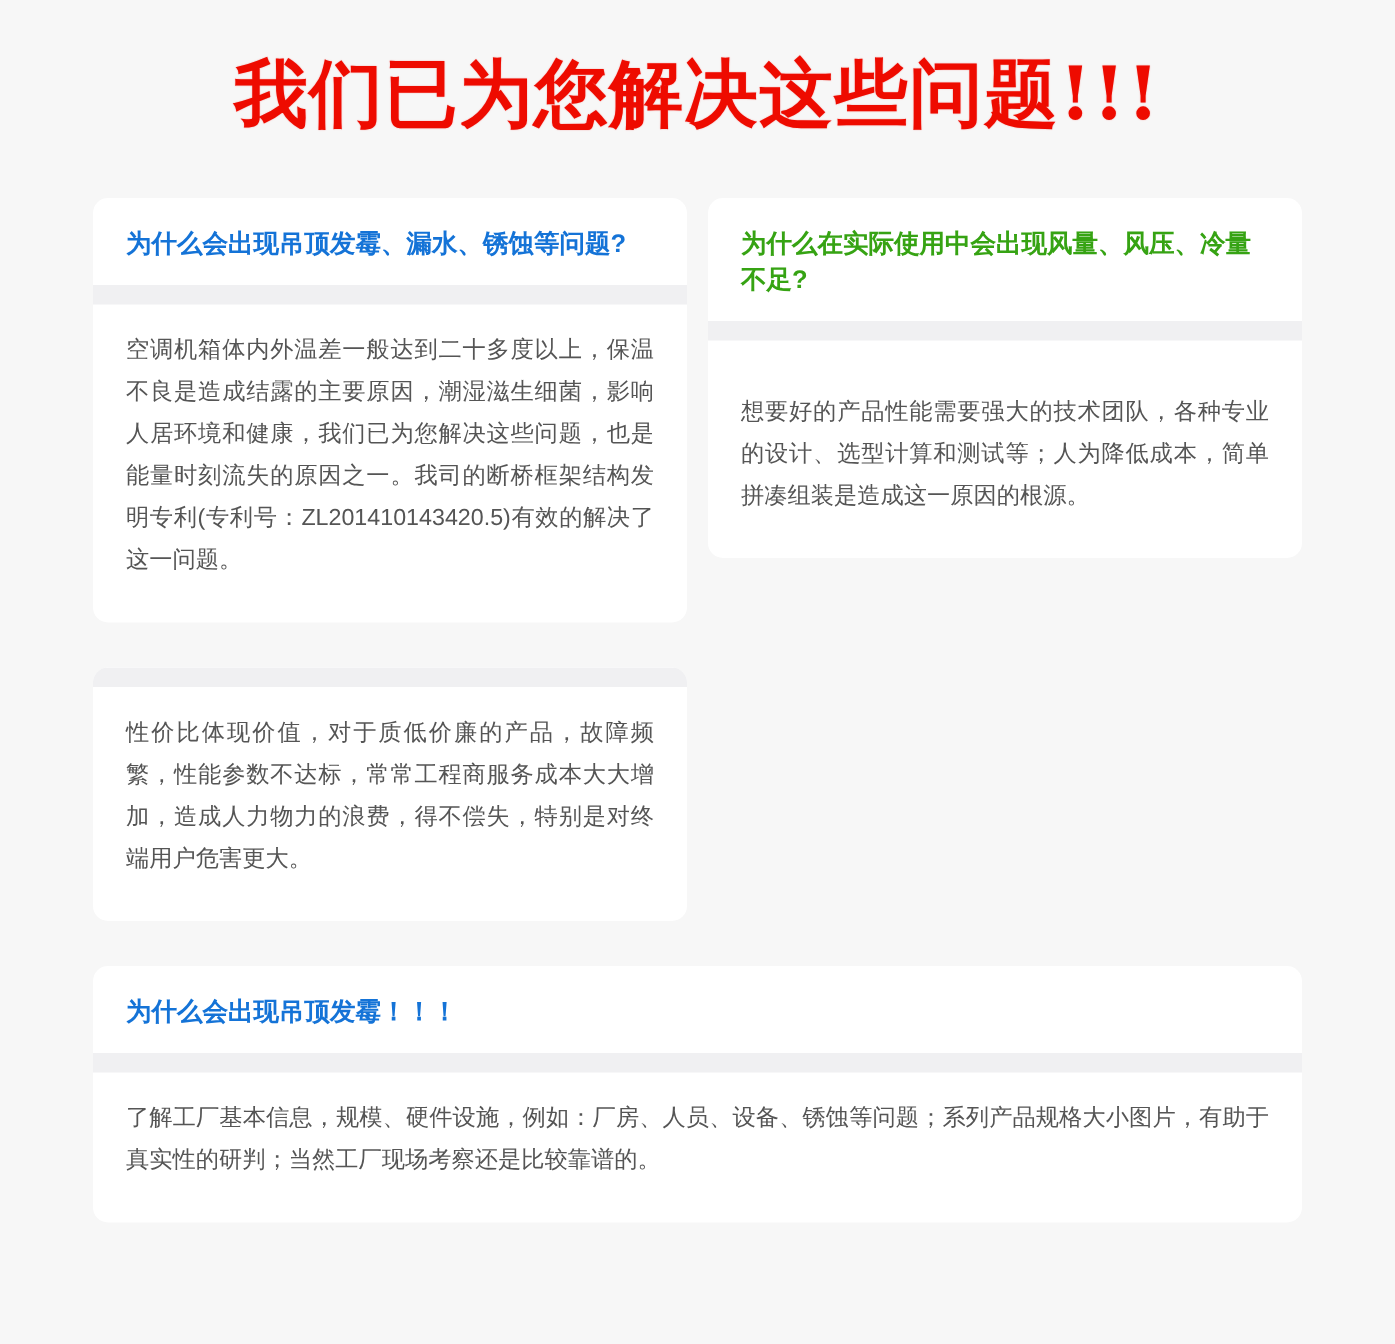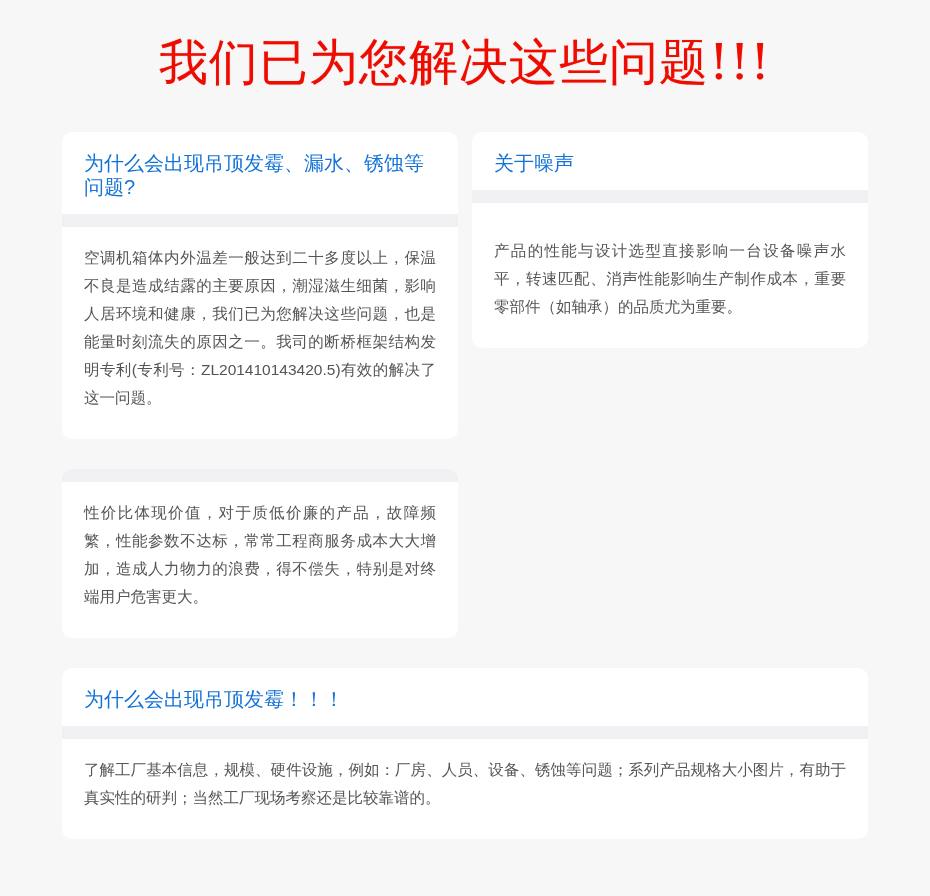--- a/index.html
+++ b/index.html
@@ -16,21 +16,21 @@
   html,body{background:var(--page-bg);}
   body{
     width:930px;height:896px;overflow:hidden;
     font-family:"Liberation Sans","DejaVu Sans",sans-serif;
     position:relative;
   }
   .page-title{
     margin-top:30px;
     text-align:center;
     font-family:"DejaVu Serif","Liberation Serif",serif;
-    font-weight:400;
+    font-weight:700;
     font-size:49px;
     letter-spacing:1px;
     color:var(--title-red);
     text-shadow:0 0 1px rgba(238,11,0,.4);
     white-space:nowrap;
   }
   .content{
     width:806px;
     margin:36px auto 0 auto;
   }
@@ -43,22 +43,22 @@
   }
   .card{
     background:var(--card-bg);
     border-radius:10px;
     overflow:hidden;
   }
   .card-header{
     padding:19px 22px 15px 22px;
   }
   .card-heading{
-    font-size:20px;
-    font-weight:normal;
+    font-size:17px;
+    font-weight:bold;
     line-height:24px;
   }
   .card-heading[data-color="blue"]{color:var(--blue);}
   .card-heading[data-color="green"]{color:var(--green);}
   .card-divider{
     height:13px;
     background:var(--divider);
   }
   .card-body{
     padding:17px 22px 27px 22px;
@@ -81,28 +81,28 @@
   <div class="card-grid">
 
     <div class="card">
       <div class="card-header">
         <div class="card-heading" data-color="blue">为什么会出现吊顶发霉、漏水、锈蚀等问题?</div>
       </div>
       <div class="card-divider"></div>
       <div class="card-body">空调机箱体内外温差一般达到二十多度以上，保温不良是造成结露的主要原因，潮湿滋生细菌，影响人居环境和健康，我们已为您解决这些问题，也是能量时刻流失的原因之一。我司的断桥框架结构发明专利(专利号：ZL201410143420.5)有效的解决了这一问题。</div>
     </div>
 
-
     <div class="card tall-pad">
       <div class="card-header">
-        <div class="card-heading" data-color="blue">关于噪声</div>
+        <div class="card-heading" data-color="green">为什么在实际使用中会出现风量、风压、冷量不足?</div>
       </div>
       <div class="card-divider"></div>
-      <div class="card-body">产品的性能与设计选型直接影响一台设备噪声水平，转速匹配、消声性能影响生产制作成本，重要零部件（如轴承）的品质尤为重要。</div>
+      <div class="card-body">想要好的产品性能需要强大的技术团队，各种专业的设计、选型计算和测试等；人为降低成本，简单拼凑组装是造成这一原因的根源。</div>
     </div>
+
 
     <div class="card">
       <div class="card-divider"></div>
       <div class="card-body">性价比体现价值，对于质低价廉的产品，故障频繁，性能参数不达标，常常工程商服务成本大大增加，造成人力物力的浪费，得不偿失，特别是对终端用户危害更大。</div>
     </div>
 
   </div>
 
   <div class="card wide-card">
     <div class="card-header">

